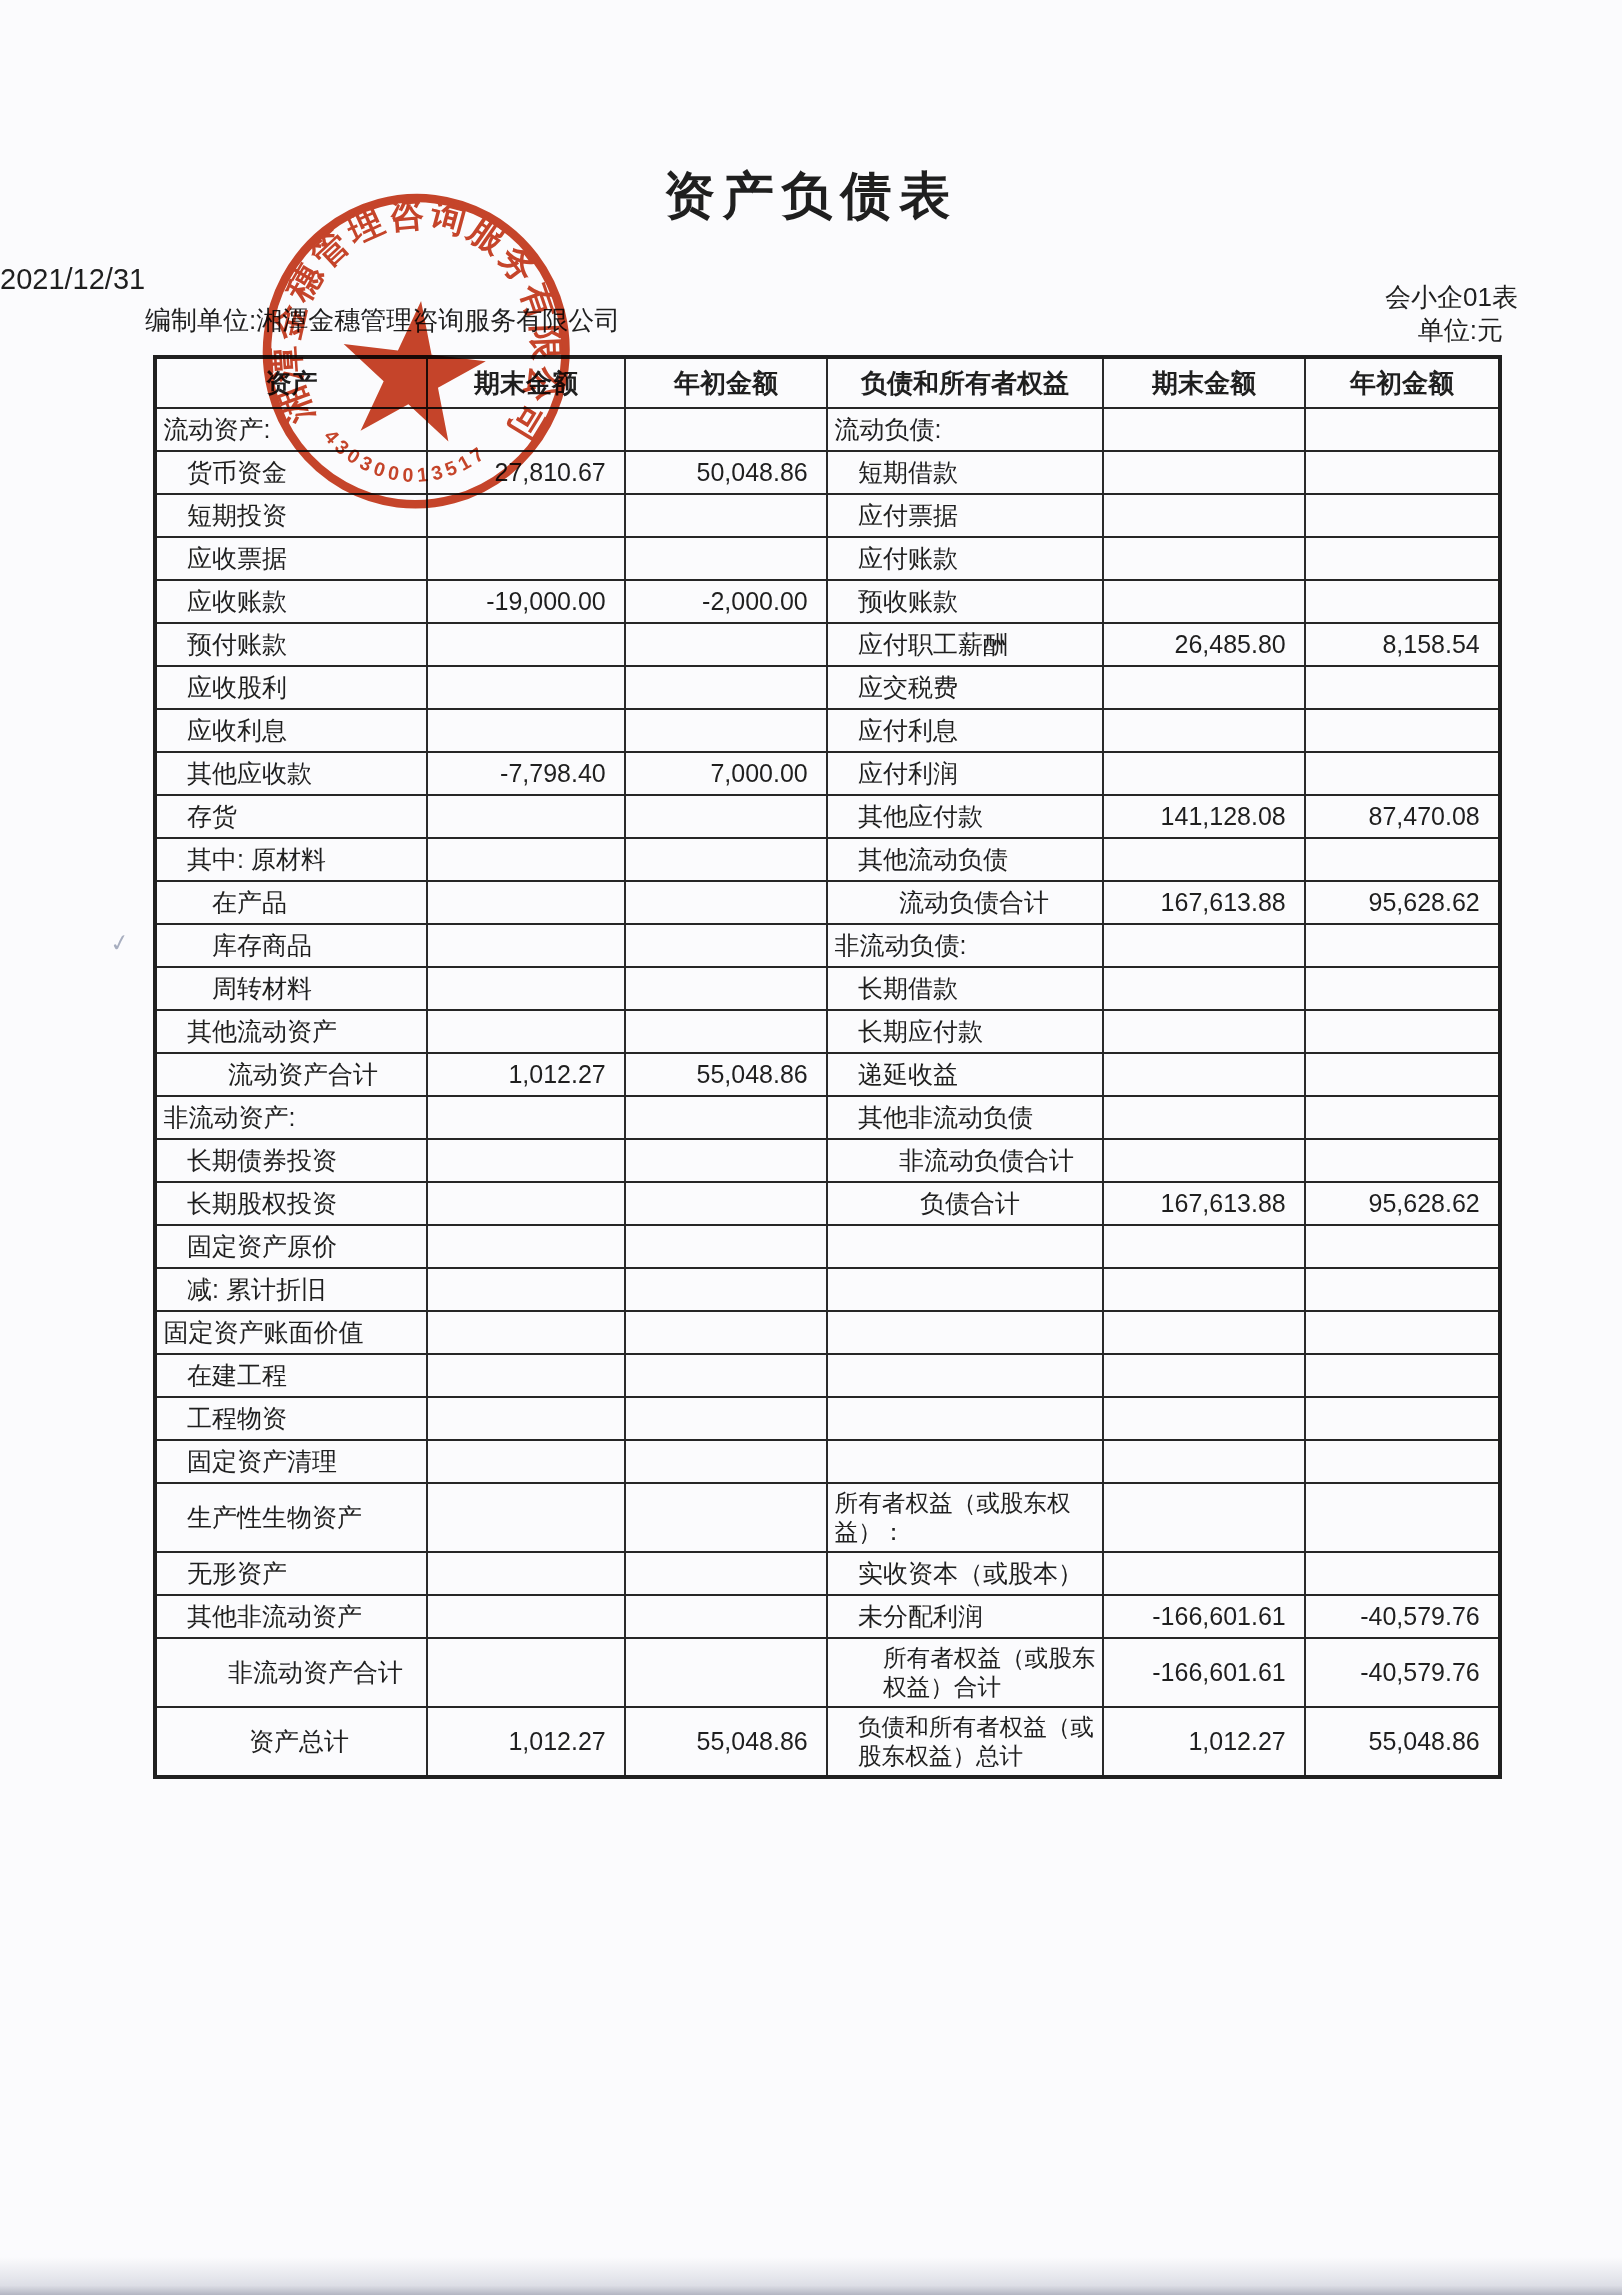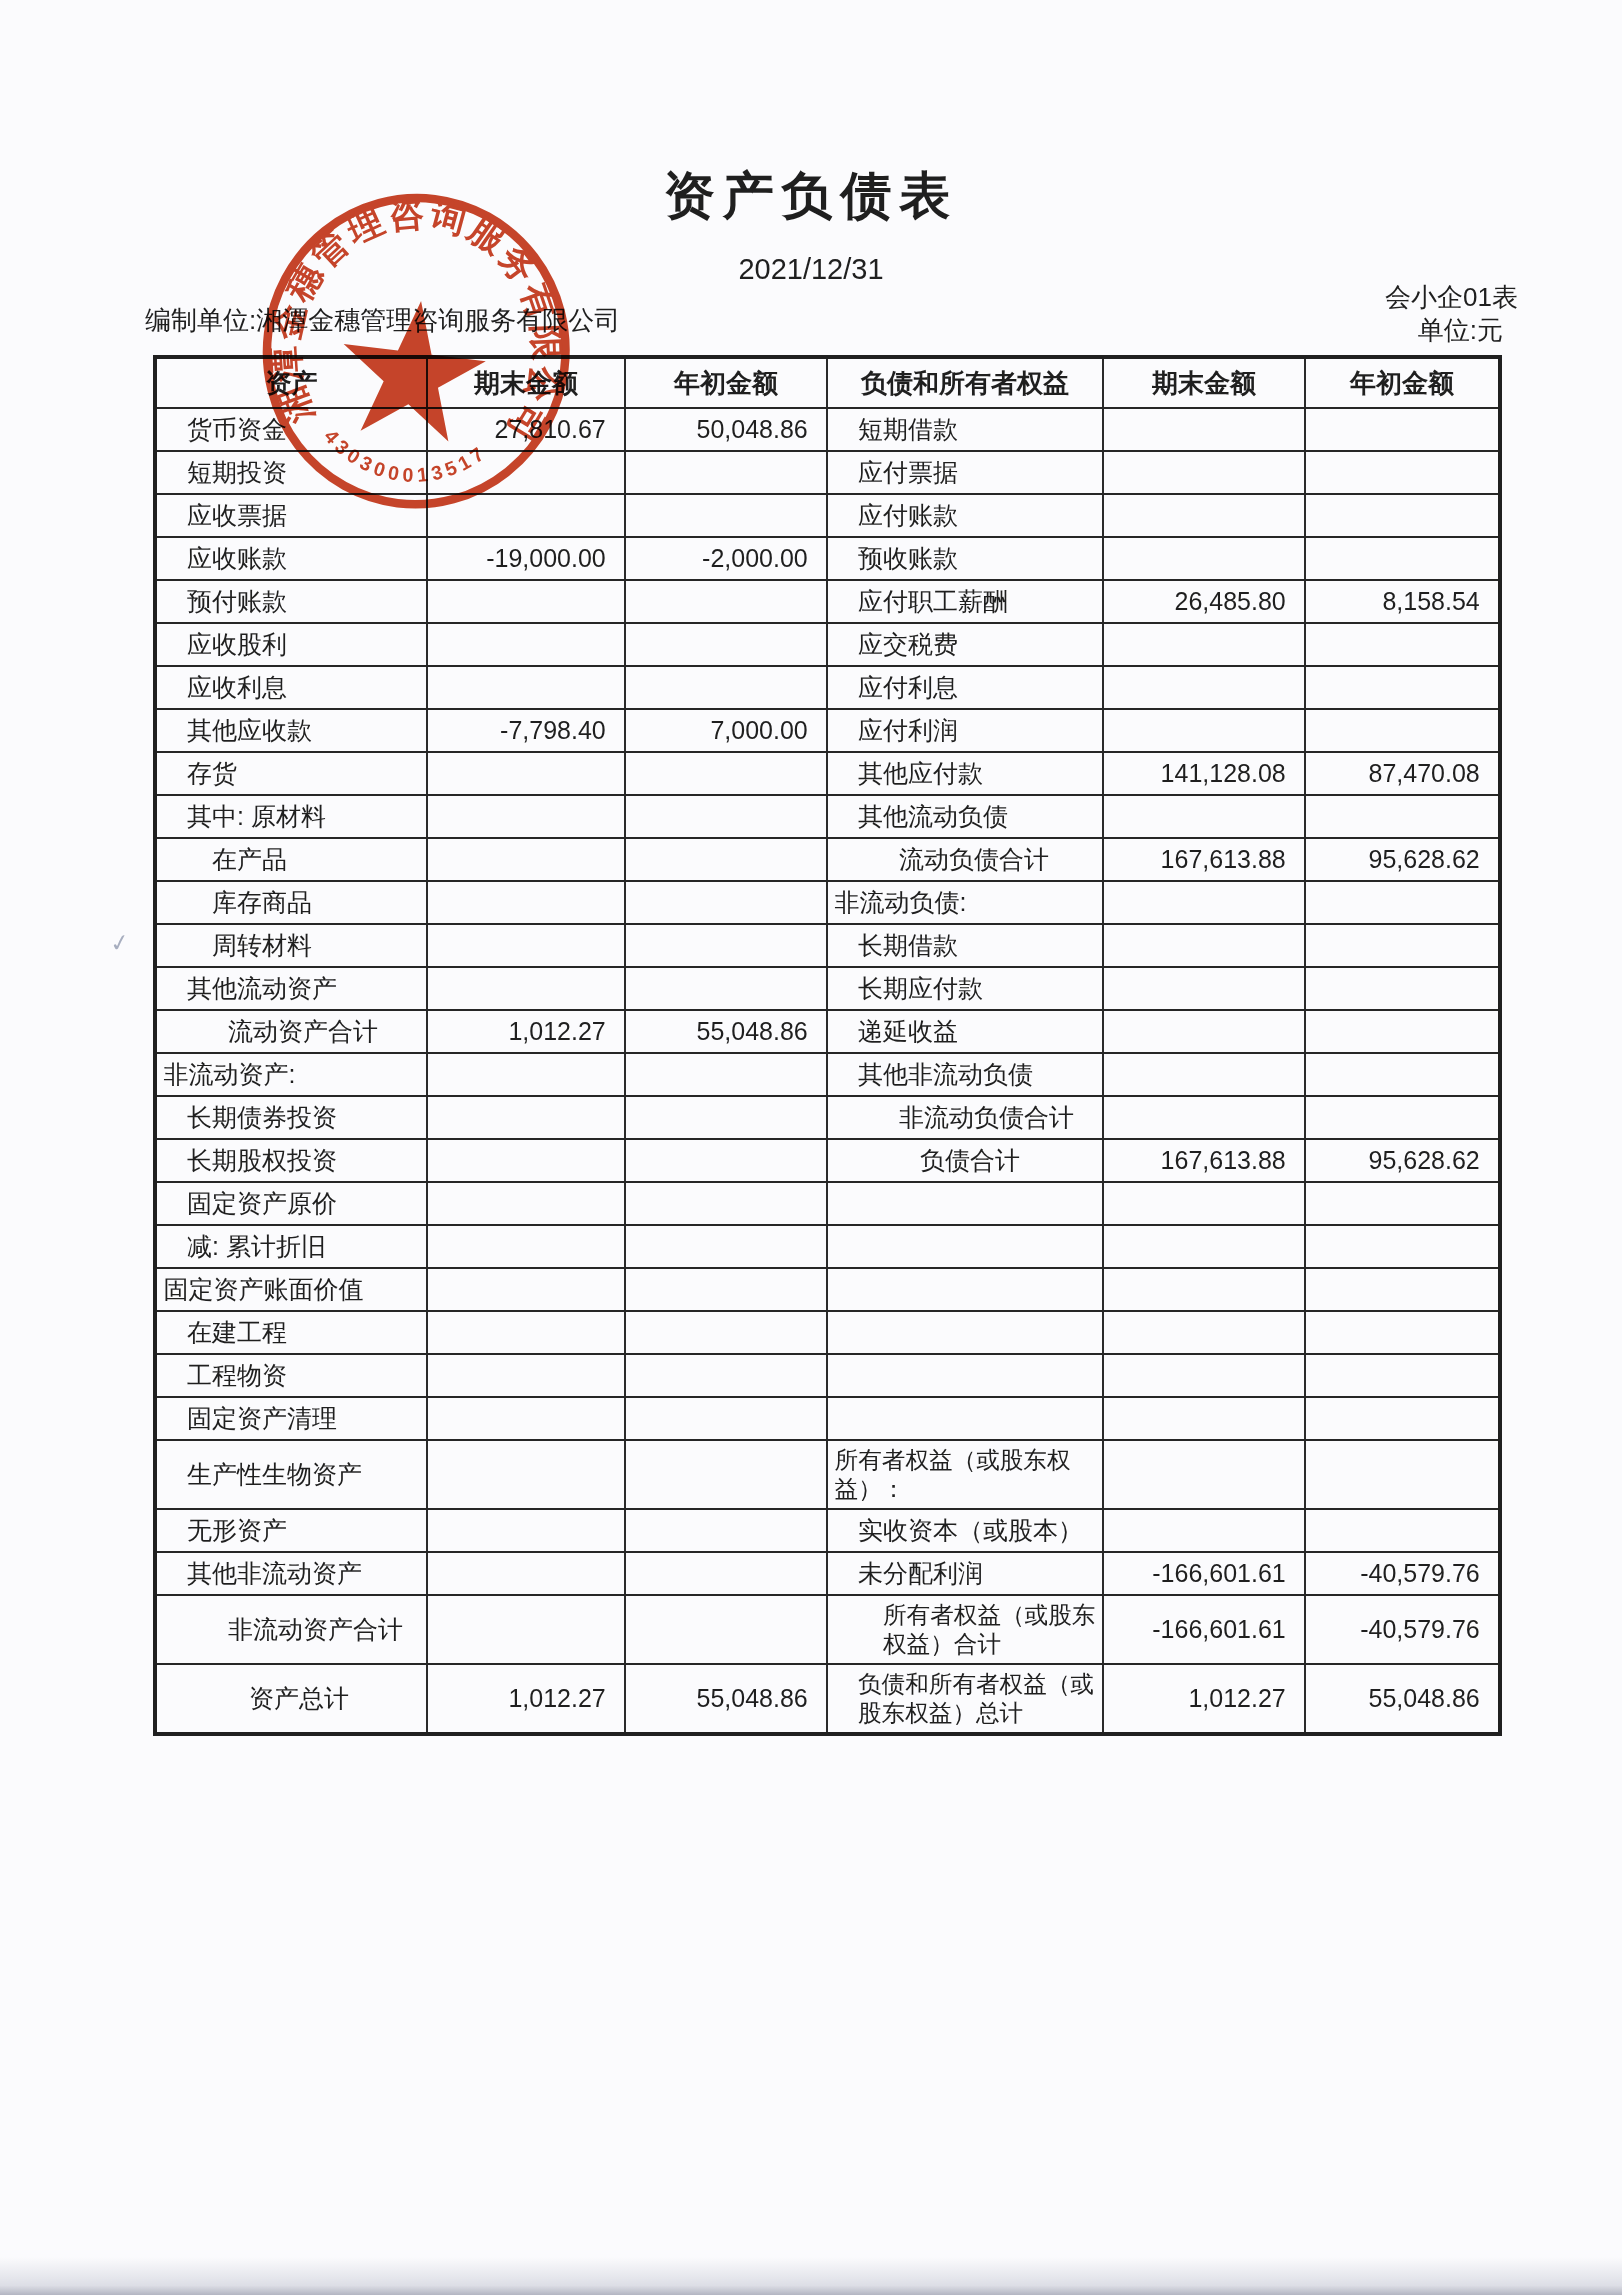--- a/index.html
+++ b/index.html
@@ -1,20 +1,20 @@
 <!DOCTYPE html>
 <html style="font-size:10.5px"><head>
 <meta charset="utf-8">
 <style>
   html,body{margin:0;padding:0;background:#eef0f4;}
   .page{position:relative;width:1622px;height:2295px;background:#fbfbfd;overflow:hidden;
         font-family:"Liberation Sans", sans-serif;color:#1f1f1f;}
   .title{position:absolute;top:162px;left:0;width:100%;text-align:center;
          font-size:51px;font-weight:bold;letter-spacing:7.9px;}
-  .date{position:absolute;top:253px;left:0;width:100%;text-align:center;font-size:29px;}
+  .date{position:absolute;top:263px;left:0;width:100%;font-size:29px;}
   .form-code{position:absolute;top:280px;right:104px;font-size:26px;}
   .unit{position:absolute;top:313px;right:119px;font-size:26px;}
   .prepared{position:absolute;top:303px;left:145px;font-size:26px;white-space:nowrap;}
   table.bs{position:absolute;left:153px;top:355px;width:1344px;border-collapse:collapse;
            table-layout:fixed;background:transparent;}
   table.bs,{border:4.6px solid #202020;}
   table.bs{border:4.6px solid #202020;}
   .bs th,.bs td{border-left:2px solid #2a2a2a;border-right:2px solid #2a2a2a;
                 border-top:2.6px solid #262626;border-bottom:2.6px solid #262626;
                 vertical-align:middle;overflow:hidden;}
@@ -62,20 +62,28 @@
           <th>资产</th>
           <th>期末金额</th>
           <th>年初金额</th>
           <th>负债和所有者权益</th>
           <th>期末金额</th>
           <th>年初金额</th>
         </tr>
       </thead>
     <tbody>
         <tr>
+          <td class="lab ind0">流动资产:</td>
+          <td class="num"></td>
+          <td class="num"></td>
+          <td class="lab ind0">流动负债:</td>
+          <td class="num"></td>
+          <td class="num"></td>
+        </tr>
+        <tr>
           <td class="lab ind1">货币资金</td>
           <td class="num">27,810.67</td>
           <td class="num">50,048.86</td>
           <td class="lab ind1">短期借款</td>
           <td class="num"></td>
           <td class="num"></td>
         </tr>
         <tr>
           <td class="lab ind1">短期投资</td>
           <td class="num"></td>

